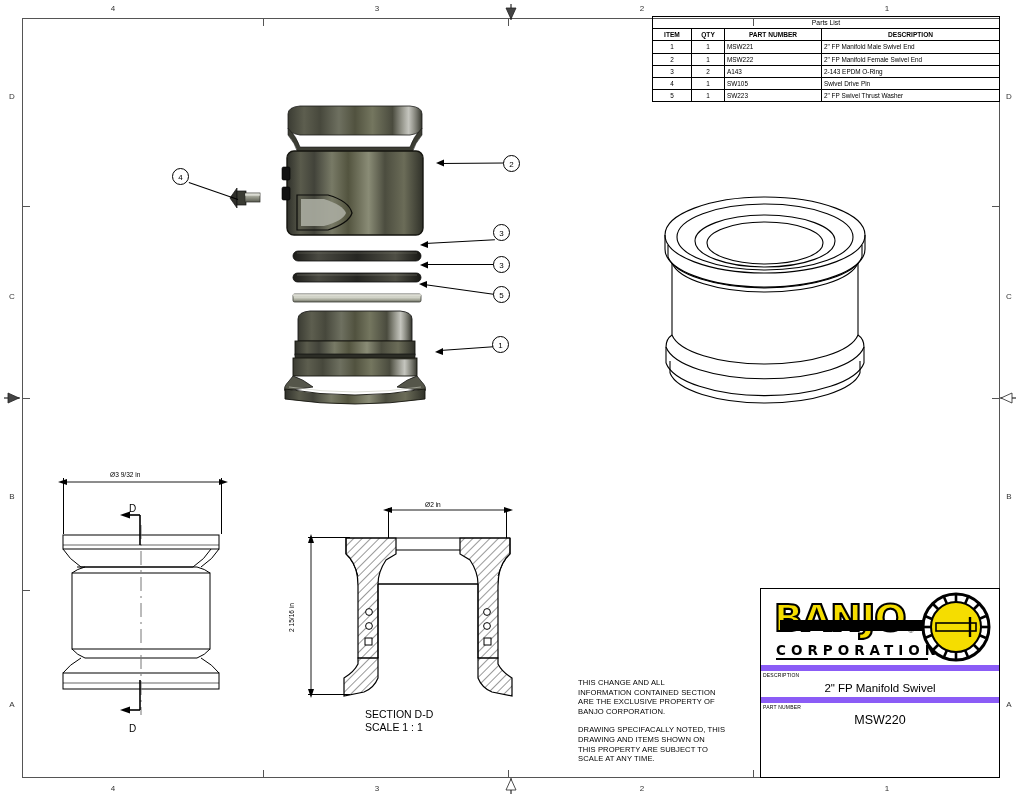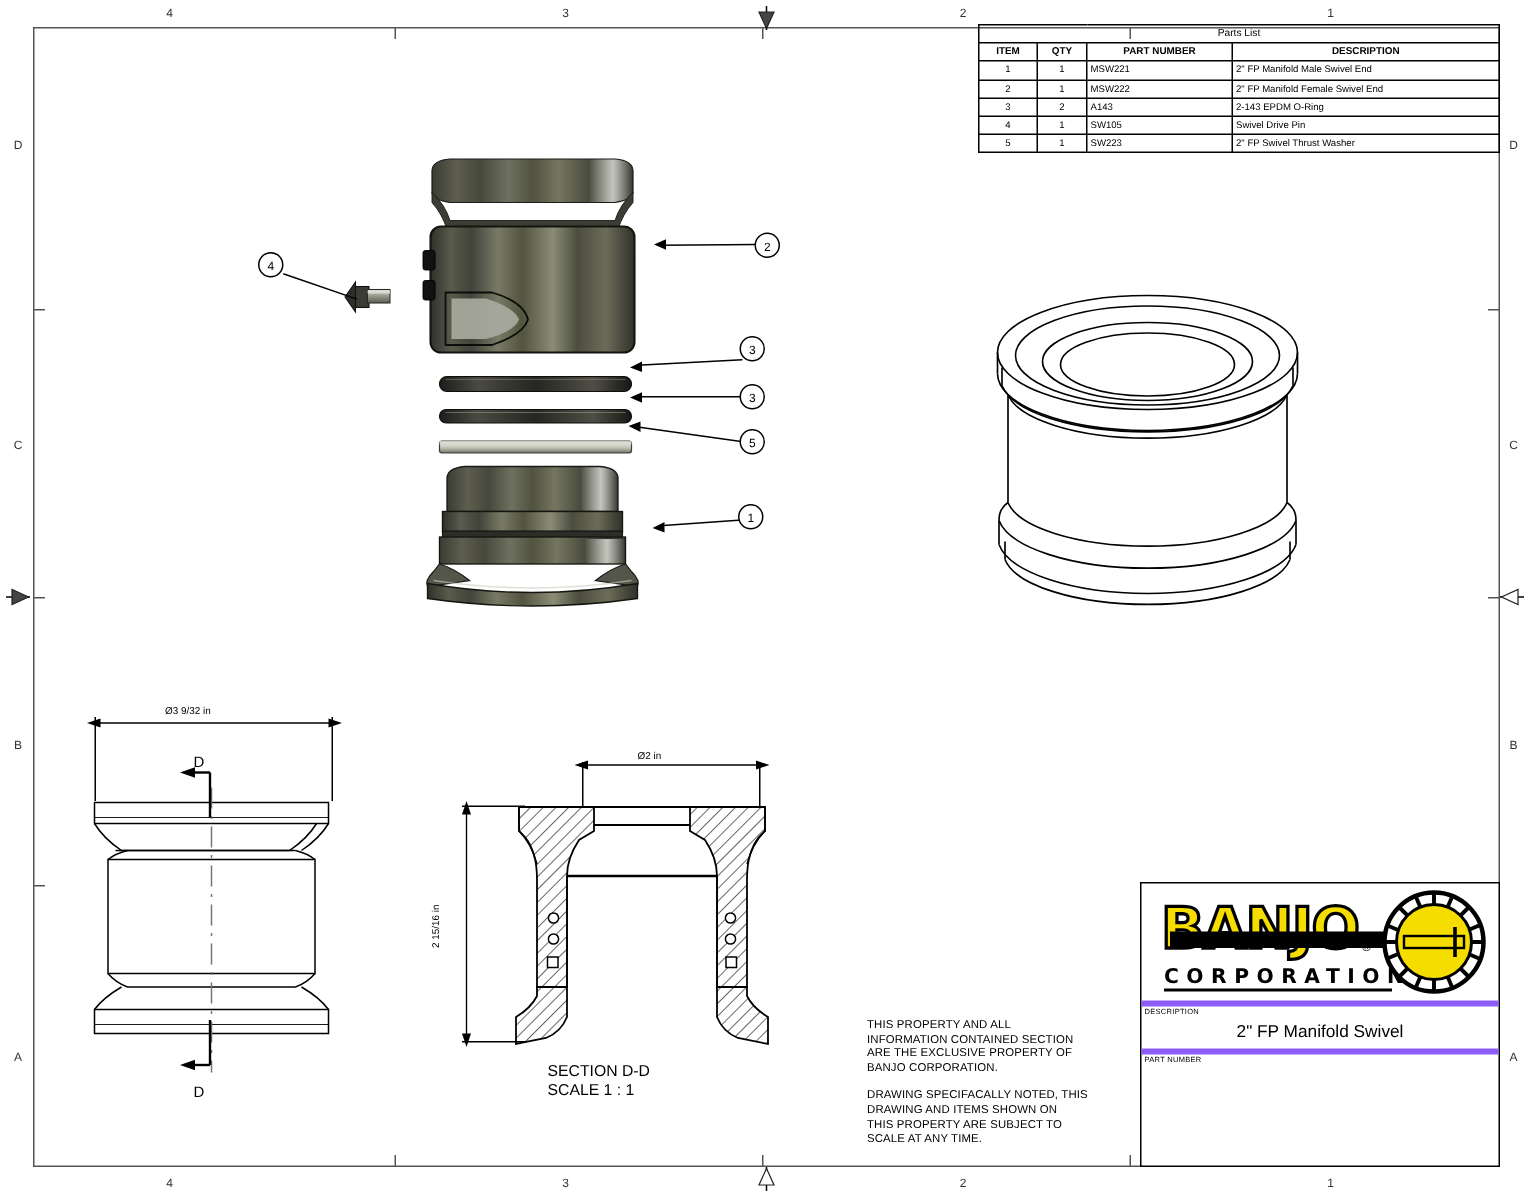--- a/index.html
+++ b/index.html
@@ -27,21 +27,21 @@
   #parts .hdr{text-align:center;font-weight:bold;font-size:6.6px;}
   #parts .title{text-align:center;font-size:6.8px;}
   #parts .c{text-align:center;}
   #parts .l{text-align:left;}
   .col-item{width:34px;} .col-qty{width:28px;}
   .col-pn{width:92px;} .col-desc{width:auto;}
 
   
   #titleblock{position:absolute;left:760px;top:588px;width:240px;height:190px;
        border:1.2px solid #000;box-sizing:border-box;background:#fff;}
-  .tb-row{border-bottom:4px solid #8b5cf6;box-sizing:border-box;position:relative;}
+  .tb-row{border-bottom:6px solid #8b5cf6;box-sizing:border-box;position:relative;}
   #tb-logo{height:82px;display:flex;align-items:center;justify-content:center;}
   #tb-company{height:44px;text-align:center;padding-top:2px;box-sizing:border-box;}
   #tb-company .cname{font-size:13px;letter-spacing:.2px;}
   #tb-company .cline{font-size:5.9px;line-height:7.6px;}
   #tb-desc{height:32px;}
   #tb-pn{height:30px;border-bottom:none;}
   .tb-cap{position:absolute;left:2px;top:1px;font-size:5px;letter-spacing:.2px;}
   .tb-val{text-align:center;font-size:11.5px;padding-top:11px;}
   #tb-pn .tb-val{font-size:12.5px;padding-top:10px;}
 
@@ -451,21 +451,21 @@
   <div class="tick" style="left:308px;top:694px;width:42px;height:1px;background:#000;"></div>
   <div class="dim-txt" style="left:277px;top:614px;transform:rotate(-90deg);transform-origin:center;">2 15/16 in</div>
 
   <div class="caption" style="left:365px;top:708px;width:140px;">
     <div>SECTION D-D</div>
     <div>SCALE 1 : 1</div>
   </div>
 
   <div id="notebox"></div>
   <div id="legal">
-    <p>THIS PROPERTY AND ALL</p>
+    <p>THIS CHANGE AND ALL</p>
     <p>INFORMATION CONTAINED SECTION</p>
     <p>ARE THE EXCLUSIVE PROPERTY OF</p>
     <p>BANJO CORPORATION.</p>
     <div class="gap"></div>
     <p>DRAWING SPECIFACALLY NOTED, THIS</p>
     <p>DRAWING AND ITEMS SHOWN ON</p>
     <p>THIS PROPERTY ARE SUBJECT TO</p>
     <p>SCALE AT ANY TIME.</p>
   </div>
 
@@ -506,16 +506,17 @@
     </div>
 
 
     <div class="tb-row" id="tb-desc">
       <div class="tb-cap">DESCRIPTION</div>
       <div class="tb-val">2" FP Manifold Swivel</div>
     </div>
 
     <div class="tb-row" id="tb-pn">
       <div class="tb-cap">PART NUMBER</div>
+      <div class="tb-val">MSW220</div>
     </div>
   </div>
 
 </div>
 
 </body></html>

